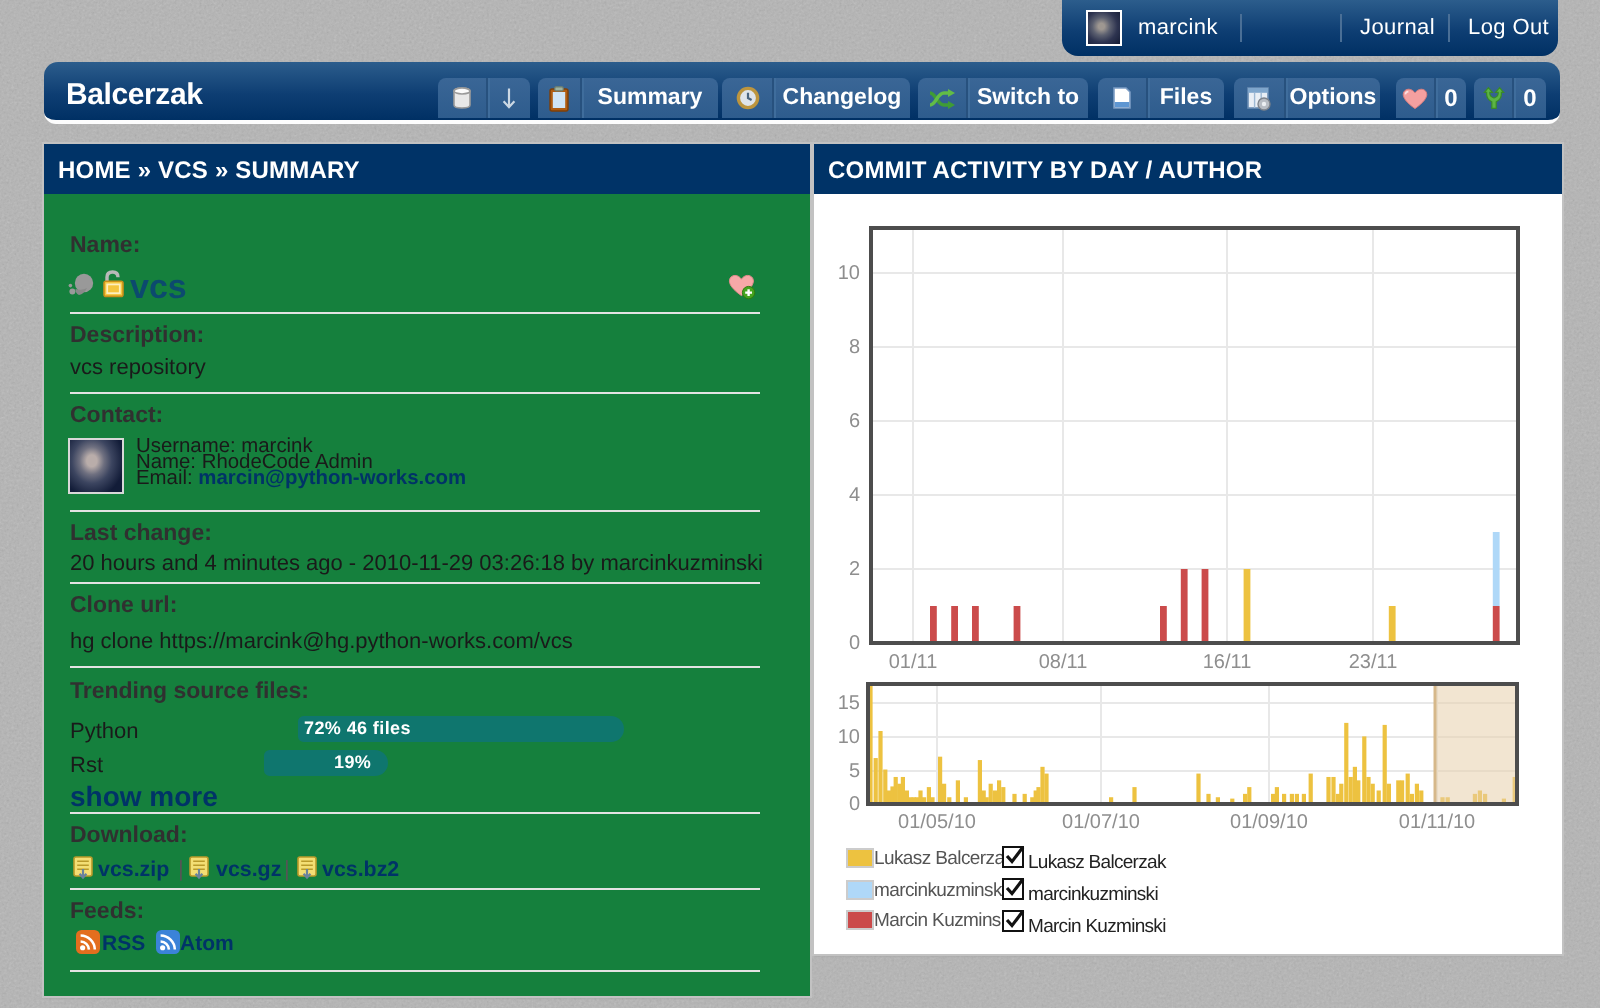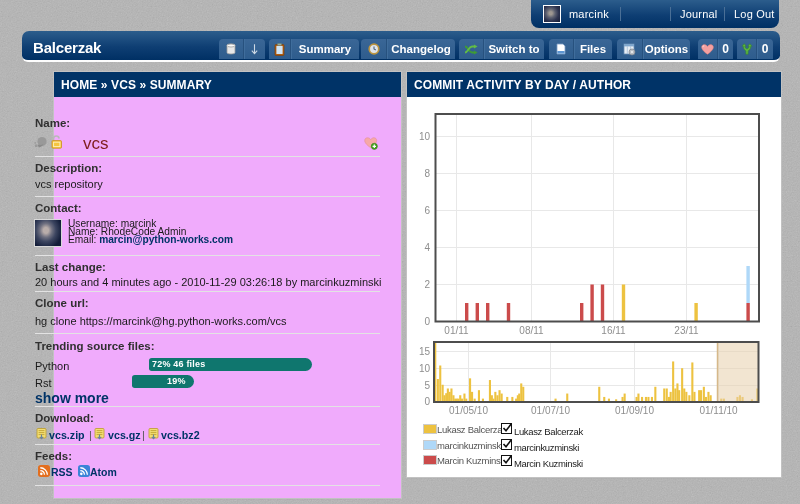--- a/index.html
+++ b/index.html
@@ -14,21 +14,21 @@
  radial-gradient(circle at 42% 45%, #9e9791 0 12%, #5c6070 35%, #2e3450 62%, #131b33 100%);}
 
 #navbar{left:22px;top:31px;width:758px;height:29px;background:linear-gradient(180deg,#2c5d8c 0%,#0e3e73 55%,#003064 100%);border-radius:7px 7px 6px 6px;border-bottom:2px solid #fdfdfd;}
 #logo{position:absolute;left:27px;top:0;height:30px;line-height:33px;color:#fff;font-weight:bold;font-size:15px;letter-spacing:-0.2px;}
 .nbtn{position:absolute;top:8px;height:20px;background:linear-gradient(180deg,#3a6696,#2e5c8d);border-radius:4px 4px 0 0;display:flex;align-items:center;}
 .nbtn .cell{height:20px;display:flex;align-items:center;justify-content:center;flex:none;}
 .nbtn .div{width:1px;height:20px;background:#27517e;box-shadow:1px 0 0 #3f6d9c;flex:none;}
 .nbtn .txt{color:#fff;font-weight:bold;font-size:11.5px;display:flex;align-items:center;justify-content:center;height:20px;flex:none;}
 .cnt{color:#fff;font-weight:bold;font-size:12px;}
 
-#lbox{left:22px;top:72px;width:347px;height:426px;background:#f0abfc;box-shadow:0 0 0 1px #c2c2c2,0 1px 1px #9e9e9e;margin-left:32px;}
+#lbox{left:22px;top:72px;width:383px;height:426px;background:#15803d;box-shadow:0 0 0 1px #c2c2c2,0 1px 1px #9e9e9e;}
 #rbox{left:407px;top:72px;width:374px;height:405px;background:#fff;box-shadow:0 0 0 1px #c2c2c2,0 1px 1px #9e9e9e;}
 .bhead{position:absolute;left:0;top:0;width:100%;height:25px;background:#003367;color:#fff;font-weight:bold;font-size:12px;line-height:26px;letter-spacing:0.1px;}
 .bhead span{padding-left:7px;}
 
 .lbl{position:absolute;left:35px;font-weight:bold;font-size:11.5px;color:#303030;}
 .val{position:absolute;left:35px;font-size:11px;color:#1a1a1a;}
 .hr{position:absolute;left:35px;width:345px;height:1px;background:#e3e3e3;}
 a.blue{color:#003367;font-weight:bold;text-decoration:none;}
 .bar{position:absolute;background:#0f766e;height:13px;border-radius:3px 7px 7px 3px;color:#fff;font-weight:bold;font-size:9px;line-height:13px;}
 .bar span{padding-left:3px;letter-spacing:0.2px;}
@@ -177,21 +177,21 @@
     <circle cx="8" cy="5.5" r="4.6" fill="#999"></circle>
     <path d="M3.8 8.5 Q7 9.5 9.5 8 Q8 11 5.5 11.5 Q3.5 10.5 3.8 8.5" fill="#8a8a8a"></path>
     <circle cx="2.2" cy="9.8" r="1.5" fill="#9a9a9a"></circle>
     <circle cx="1.2" cy="6.8" r="0.9" fill="#9a9a9a"></circle>
   </svg>
   <svg class="abs" style="left:50px;top:135px;" width="13" height="14" viewBox="0 0 13 14">
     <path d="M3.5 6 L3.5 3.6 Q3.5 1 6.3 1 Q9 1 9 3.6" fill="none" stroke="#b9b9b9" stroke-width="1.7"></path>
     <rect x="2" y="5.6" width="9.5" height="7.6" rx="1" fill="#f5c63f" stroke="#c98f1b" stroke-width="0.8"></rect>
     <rect x="3.6" y="7.2" width="6.3" height="4.4" fill="none" stroke="#fdf0c0" stroke-width="0.9"></rect>
   </svg>
-  <div class="abs" style="left:83px;top:134px;font-size:17px;font-weight:normal;color:#7f1d1d;">vcs</div>
+  <div class="abs" style="left:65px;top:134px;font-size:17px;font-weight:bold;color:#0c4a6e;">vcs</div>
   <svg class="abs" style="left:364px;top:137px;" width="14" height="13" viewBox="0 0 14 13">
     <path d="M6.7 10.8 C1.8 7.4 0.7 5 0.7 3.5 C0.7 1.8 2 0.7 3.5 0.7 C4.8 0.7 6 1.5 6.7 2.6 C7.4 1.5 8.6 0.7 9.9 0.7 C11.4 0.7 12.7 1.8 12.7 3.5 C12.7 5 11.6 7.4 6.7 10.8 Z" fill="#f6a8a8" stroke="#e08a8a" stroke-width="0.5"></path>
     <circle cx="10.3" cy="9.3" r="3.1" fill="#45a41f" stroke="#2d7a10" stroke-width="0.5"></circle>
     <path d="M10.3 7.6 L10.3 11 M8.6 9.3 L12 9.3" stroke="#fff" stroke-width="1.2"></path>
   </svg>
   <div class="hr" style="top:156px;"></div>
   <div class="lbl" style="top:162px;">Description:</div>
   <div class="val" style="top:178px;">vcs repository</div>
   <div class="hr" style="top:196px;"></div>
   <div class="lbl" style="top:202px;">Contact:</div>

